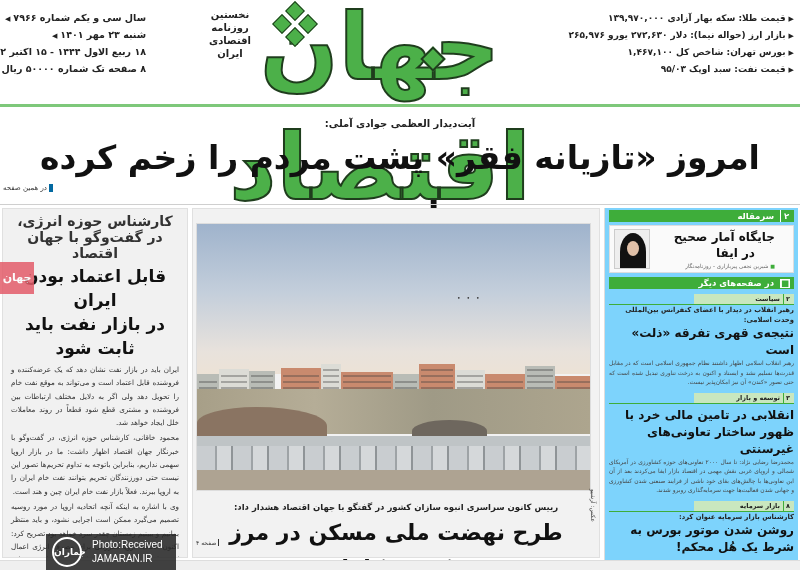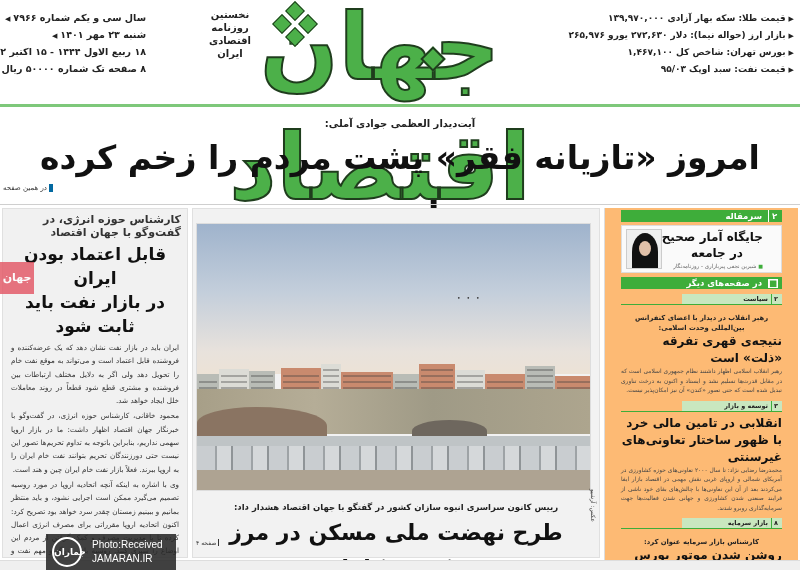--- a/index.html
+++ b/index.html
@@ -28,21 +28,21 @@
   .green-rule { position: absolute; left: 0; top: 104px; width: 800px; height: 3px; background: #7ec87a; }
 
   
   .kicker { position: absolute; left: 0; top: 118px; width: 800px; text-align: center; font-size: 10px; font-weight: bold; color: #222; }
   .headline { position: absolute; left: 20px; top: 130px; width: 760px; text-align: center; font-size: 33px; font-weight: bold; color: #111; line-height: 56px; letter-spacing: -0.5px; }
   .page-ref { position: absolute; left: 3px; top: 184px; font-size: 7px; color: #333; border-right: 4px solid #0369a1; padding-right: 2px; }
   .sep-rule { position: absolute; left: 0; top: 204px; width: 800px; height: 1px; background: #cfcfcf; }
 
   
   .left-col { position: absolute; left: 2px; top: 208px; width: 186px; height: 350px; background: #f1f1f1; border: 1px solid #e0e0e0; padding: 4px 6px; direction: rtl; overflow: hidden; }
-  .left-col .lc-kicker { font-size: 11px; font-weight: bold; color: #333; margin-bottom: 3px; }
+  .left-col .lc-kicker { font-size: 14px; font-weight: bold; text-align: center; color: #333; margin-bottom: 3px; }
   .left-col .lc-title { font-size: 17px; font-weight: bold; text-align: center; line-height: 24px; color: #111; margin-bottom: 3px; }
   .left-col .lc-body { font-size: 7.2px; line-height: 13.3px; color: #333; text-align: justify; }
   .left-col .lc-body p { margin: 2px; }
   .sticker { position: absolute; left: 0; top: 262px; width: 34px; height: 32px; background: #e35d6a; opacity: 0.85; color: #fff; font-size: 11px; font-weight: bold; text-align: center; line-height: 32px; }
 
   
   .center-col { position: absolute; left: 192px; top: 208px; width: 408px; height: 350px; background: #f2f2f2; border: 1px solid #e0e0e0; }
   .photo { position: absolute; left: 3px; top: 14px; width: 395px; height: 268px; overflow: hidden; border: 1px solid #ddd; }
   .photo .sky { position: absolute; left: 0; top: 0; width: 100%; height: 150px; background: linear-gradient(180deg, #9fb3cc 0%, #c3cedb 45%, #e8e2dc 85%, #ece2d6 100%); }
   .photo .bldg { position: absolute; bottom: 0; background: #c98a6e; }
@@ -56,36 +56,36 @@
   .photo .curb { position: absolute; left: 0; top: 212px; width: 100%; height: 16px; background: #bfc4c6; }
   .photo .blocks { position: absolute; left: 0; top: 222px; width: 100%; height: 26px; background: repeating-linear-gradient(90deg, #c9cdd0 0 18px, #9ea3a6 18px 20px, #d5d8da 20px 34px, #8f9497 34px 36px); }
   .photo .ground { position: absolute; left: 0; top: 246px; width: 100%; height: 22px; background: #aea392; }
   .photo .birds { position: absolute; left: 260px; top: 70px; font-size: 6px; color: #333; letter-spacing: 6px; }
   .photo-credit { position: absolute; right: 2px; top: 280px; font-size: 6px; color: #333; writing-mode: vertical-rl; }
   .caption-kicker { position: absolute; left: 0; top: 293px; width: 100%; text-align: center; font-size: 8.5px; font-weight: bold; color: #222; }
   .caption-title { position: absolute; left: 0; top: 306px; width: 100%; text-align: center; font-size: 22px; font-weight: bold; color: #111; line-height: 36px; }
   .caption-page { position: absolute; left: 3px; top: 330px; font-size: 6px; color: #333; border-right: 1px solid #333; padding-right: 2px; }
 
   
-  .right-col { position: absolute; left: 604px; top: 208px; width: 194px; height: 352px; border-left: 1px solid #ddd; background: #fdba74; direction: rtl; padding: 2px 16px; overflow: hidden; }
+  .right-col { position: absolute; left: 604px; top: 208px; width: 194px; height: 352px; border-left: 1px solid #ddd; background: #7dd3fc; direction: rtl; padding: 2px 4px; overflow: hidden; }
   .sec-bar { height: 12px; background: #3ead3a; color: #fff; font-size: 8.5px; font-weight: bold; line-height: 12px; padding-right: 2px; position: relative; }
   .sec-bar .num { display: inline-block; width: 12px; text-align: center; background: #3ead3a; border-left: 1.5px solid #fff; margin-left: 3px; }
   .editorial { margin: 3px 0 4px; height: 48px; border: 1px solid #ddd; background: #fafafa; position: relative; }
   .editorial .avatar { position: absolute; left: 4px; top: 3px; width: 36px; height: 40px; background: #eee; border: 1px solid #ccc; overflow: hidden; }
   .editorial .avatar .hijab { position: absolute; left: 5px; top: 3px; width: 26px; height: 38px; background: #111; border-radius: 50% 50% 10% 10%; }
   .editorial .avatar .face { position: absolute; left: 12px; top: 11px; width: 12px; height: 15px; background: #e0c0a8; border-radius: 50%; }
   .editorial .ed-title { position: absolute; right: 18px; top: 3px; font-size: 12px; line-height: 16px; font-weight: bold; color: #111; text-align: right; }
   .editorial .ed-author { position: absolute; right: 18px; top: 37px; font-size: 5.5px; color: #666; }
   .editorial .ed-author::before { content: "\25A0"; color: #3ead3a; font-size: 5px; margin-left: 2px; }
   .sec-bar.big .num { background: #fff; color: #3ead3a; border: none; width: 10px; height: 9px; margin: 1px 2px 0 3px; line-height: 9px; }
 
   .sub-sec { margin-top: 5px; height: 11px; border-bottom: 1.5px solid #3ead3a; position: relative; }
   .sub-sec .tag { position: absolute; right: 0; top: 0; width: 100px; height: 10px; background: #c9e7bf; font-size: 6.5px; font-weight: bold; color: #222; line-height: 10px; padding-right: 2px; }
   .sub-sec .tag .n { display: inline-block; width: 9px; text-align: center; font-weight: bold; border-left: 1px solid #3ead3a; margin-left: 3px; }
-  .rc-kicker { font-size: 6.8px; font-weight: bold; color: #222; margin-top: 8px; line-height: 10px; text-align: center; }
+  .rc-kicker { font-size: 6.8px; font-weight: bold; color: #222; margin-top: 0; line-height: 10px; }
   .rc-title { font-size: 12px; font-weight: bold; color: #111; line-height: 17px; }
   .rc-body { font-size: 5.9px; line-height: 9.5px; color: #444; text-align: justify; }
 
   
   .watermark { position: absolute; left: 0; top: 534px; width: 130px; height: 36px; background: rgba(40,40,40,0.88); direction: ltr; margin-left: 46px; }
   .watermark .wm-logo { position: absolute; left: 6px; top: 3px; width: 30px; height: 30px; border-radius: 50%; border: 2px solid #fff; color: #fff; font-size: 9px; line-height: 26px; text-align: center; font-weight: bold; }
   .watermark .wm-l1 { position: absolute; left: 46px; top: 5px; color: #fff; font-size: 10px; font-family: "Liberation Sans", sans-serif; }
   .watermark .wm-l2 { position: absolute; left: 46px; top: 19px; color: #fff; font-size: 10px; font-family: "Liberation Sans", sans-serif; }
   .bottom-strip { position: absolute; left: 0; top: 560px; width: 800px; height: 10px; background: #efefef; border-top: 1px solid #ddd; }
 </style>
@@ -180,21 +180,21 @@
     <span class="num">۲</span>
     <span>سرمقاله</span>
   </div>
   <div class="editorial">
     <div class="avatar">
       <div class="hijab"></div>
       <div class="face"></div>
     </div>
     <div class="ed-title">
       <div>جایگاه آمار صحیح</div>
-      <div style="padding-right:20px;">در جامعه</div>
+      <div style="padding-right:20px;">در ایفا</div>
     </div>
     <div class="ed-author">شیرین نجفی پیربازاری - روزنامه‌نگار</div>
   </div>
 
   <div class="sec-bar big">
     <span class="num">■</span>
     <span>در صفحه‌های دیگر</span>
   </div>
 
   <div class="sub-sec">

